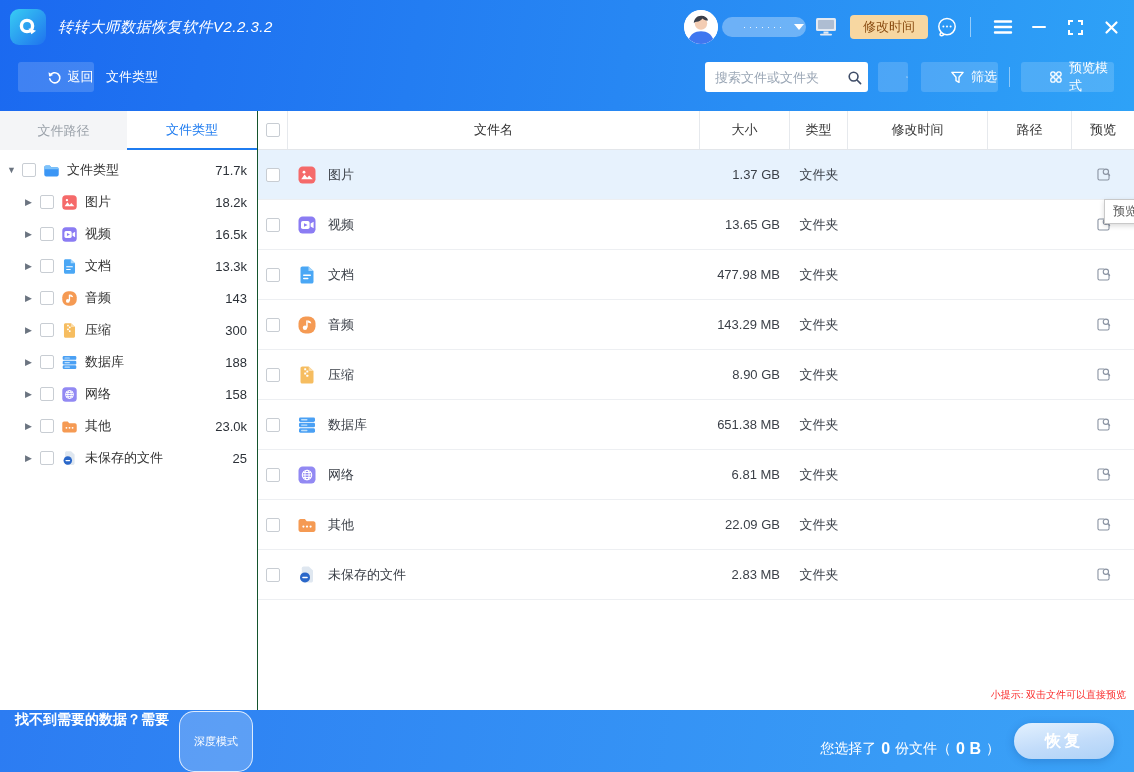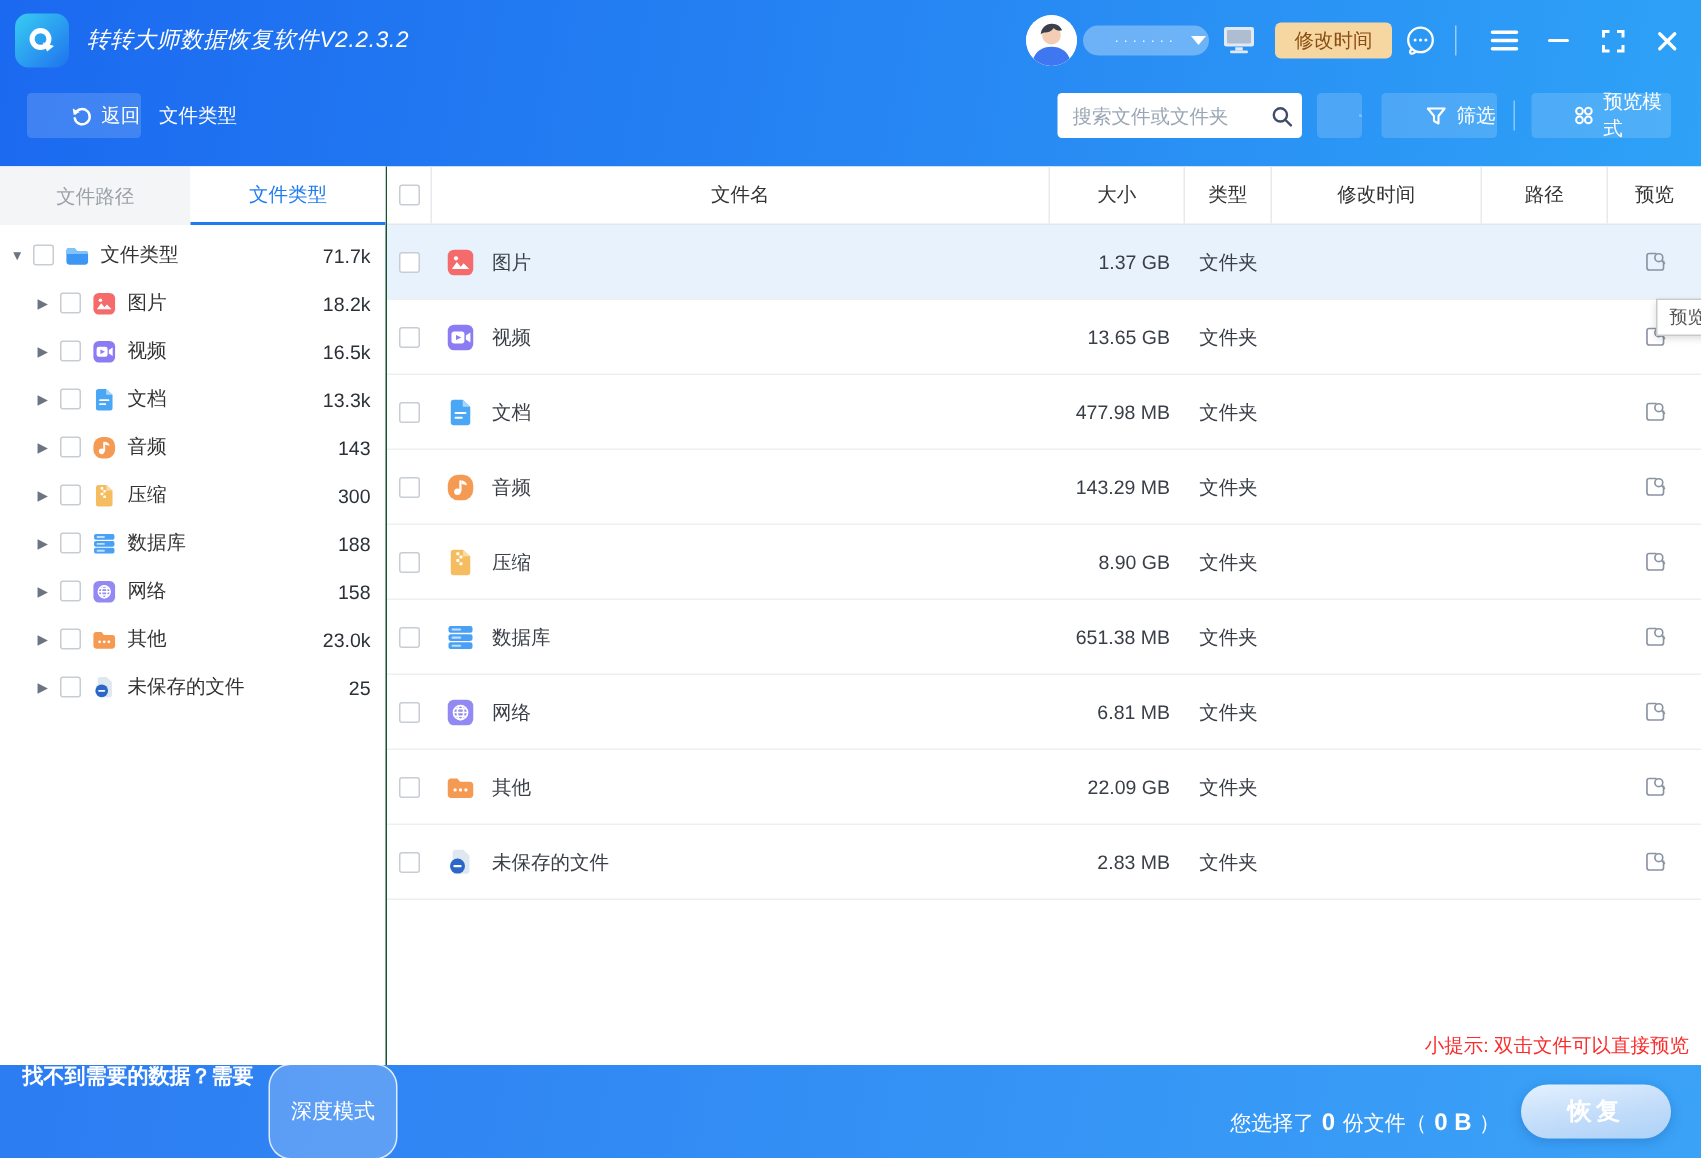--- a/index.html
+++ b/index.html
@@ -69,26 +69,26 @@
   .cell { display:flex; align-items:center; height:100%; }
   .cell.col-cb { justify-content:center; }
   .ficon { width:20px; height:20px; margin:0 11px 0 9px; flex:none; }
   .cell.col-size { justify-content:flex-end; padding-right:10px; }
   .cell.col-type { justify-content:center; }
   .cell.col-prev { justify-content:center; }
   .previcon { width:17px; height:17px; cursor:pointer; }
   
   .preview-tooltip { position:absolute; left:1104px; top:199px; background:#fff; border:1px solid #c9c9c9;
     padding:3px 12px 3px 8px; font-size:12px; color:#555; white-space:nowrap; box-shadow:0 2px 5px rgba(0,0,0,.15); z-index:30; }
-  .hint { position:absolute; right:8px; top:688px; font-size:13px; color:#fa2c2c; }
+  .hint { position:absolute; right:8px; top:688px; font-size:10px; color:#fa2c2c;font-family:Liberation Serif, serif; }
   .footer { position:absolute; left:0; top:710px; width:1134px; height:62px;
     background:linear-gradient(100deg,#2c7cf2,#3ba3f7); display:flex; align-items:center; }
   .footer-left { display:flex; align-items:flex-start; margin-left:15px; color:#fff; font-size:14px; font-weight:bold; }
   .deep-btn { margin-left:10px; padding:22px 14px; border-radius:15px; border:1px solid rgba(255,255,255,.8);
-    background:rgba(255,255,255,.22); color:#fff; font-size:14px; font-weight:normal; cursor:pointer; font-family:inherit; }
+    background:rgba(255,255,255,.22); color:#fff; font-size:11px; font-weight:normal; cursor:pointer; font-family:inherit; }
   .footer-right { margin-left:auto; display:flex; align-items:center; }
   .sel-text { color:#fff; font-size:14px; display:flex; align-items:center;margin-top:16px; }
   .sel-num { font-weight:bold; font-size:16px; margin:0 5px; }
   .recover-btn { margin:0 20px 0 14px; width:100px; height:36px; border:none; border-radius:18px;
     background:linear-gradient(170deg,#e3f1fe 0%,#c2dcfa 55%,#aed2f7 100%); color:#fff; font-size:16px; font-weight:bold;
     letter-spacing:3px; cursor:pointer; box-shadow:0 2px 8px rgba(15,60,130,.25); font-family:inherit; }
 </style>
 </head>
 <body>
 

